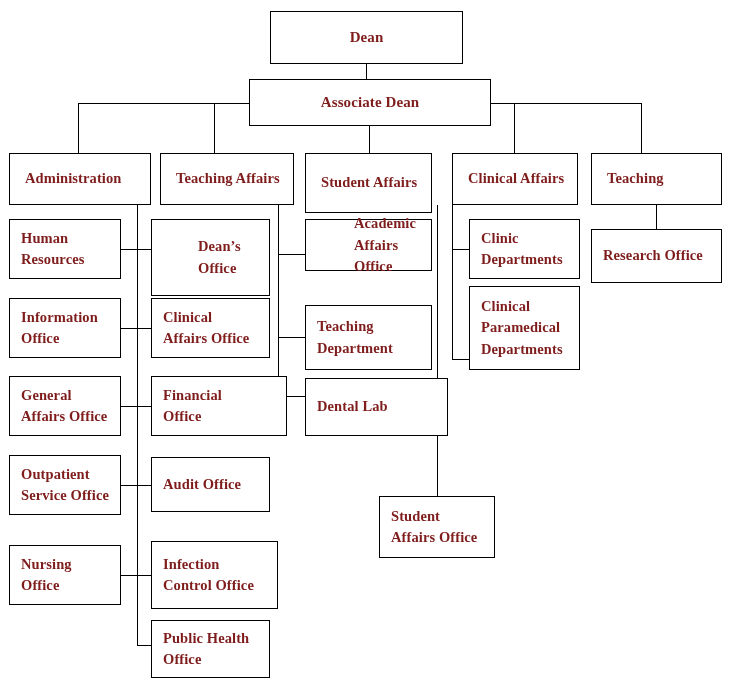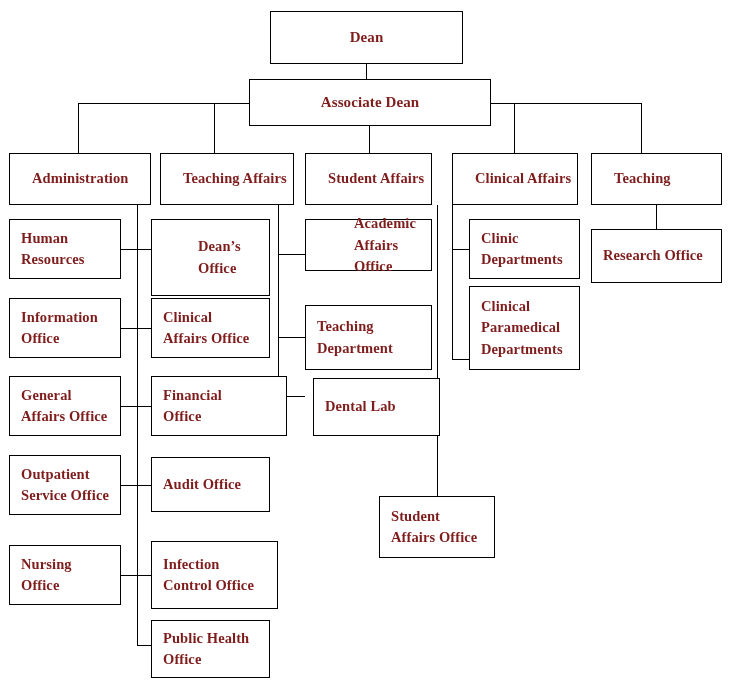--- a/index.html
+++ b/index.html
@@ -36,21 +36,21 @@
   .node.center {
     justify-content: center;
     text-align: center;
   }
   .node.center .label {
     font-size: 15px;
   }
   
   .node.dept {
     align-items: center;
-    padding-left: 22px;
+    padding-left: 15px;
   }
   .node.dept .label {
     font-size: 14.5px;
   }
   
   .node.leaf {
     align-items: center;
     padding-left: 11px;
     padding-right: 4px;
   }
@@ -115,21 +115,21 @@
   <div class="node center" style="left:249px; top:79px; width:242px; height:47px;">
     <span class="label">Associate Dean</span>
   </div>
 
   <div class="node dept" style="left:9px; top:153px; width:142px; height:52px;">
     <span class="label">Administration</span>
   </div>
   <div class="node dept" style="left:160px; top:153px; width:134px; height:52px;">
     <span class="label">Teaching Affairs</span>
   </div>
-  <div class="node dept" style="left:305px; top:153px; width:127px; height:52px;">
+  <div class="node dept" style="left:305px; top:153px; width:127px; height:60px;">
     <span class="label">Student Affairs</span>
   </div>
   <div class="node dept" style="left:452px; top:153px; width:126px; height:52px;">
     <span class="label">Clinical Affairs</span>
   </div>
   <div class="node dept" style="left:591px; top:153px; width:131px; height:52px;">
     <span class="label">Teaching</span>
   </div>
 
   <div class="node leaf" style="left:9px; top:219px; width:112px; height:60px;">
@@ -166,21 +166,21 @@
   <div class="node leaf" style="left:151px; top:620px; width:119px; height:58px;">
     <span class="label">Public Health<br>Office</span>
   </div>
 
   <div class="node leaf" style="left:305px; top:219px; width:127px; height:52px;padding-left:48px;">
     <span class="label">Academic<br>Affairs Office</span>
   </div>
   <div class="node leaf" style="left:305px; top:305px; width:127px; height:65px;">
     <span class="label">Teaching<br>Department</span>
   </div>
-  <div class="node leaf" style="left:305px; top:378px; width:127px; height:58px;margin-left:8px;">
+  <div class="node leaf" style="left:305px; top:378px; width:143px; height:58px;">
     <span class="label">Dental Lab</span>
   </div>
   <div class="node leaf" style="left:379px; top:496px; width:116px; height:62px;">
     <span class="label">Student<br>Affairs Office</span>
   </div>
 
   <div class="node leaf" style="left:469px; top:219px; width:111px; height:60px;">
     <span class="label">Clinic<br>Departments</span>
   </div>
   <div class="node leaf" style="left:469px; top:286px; width:111px; height:84px;">

